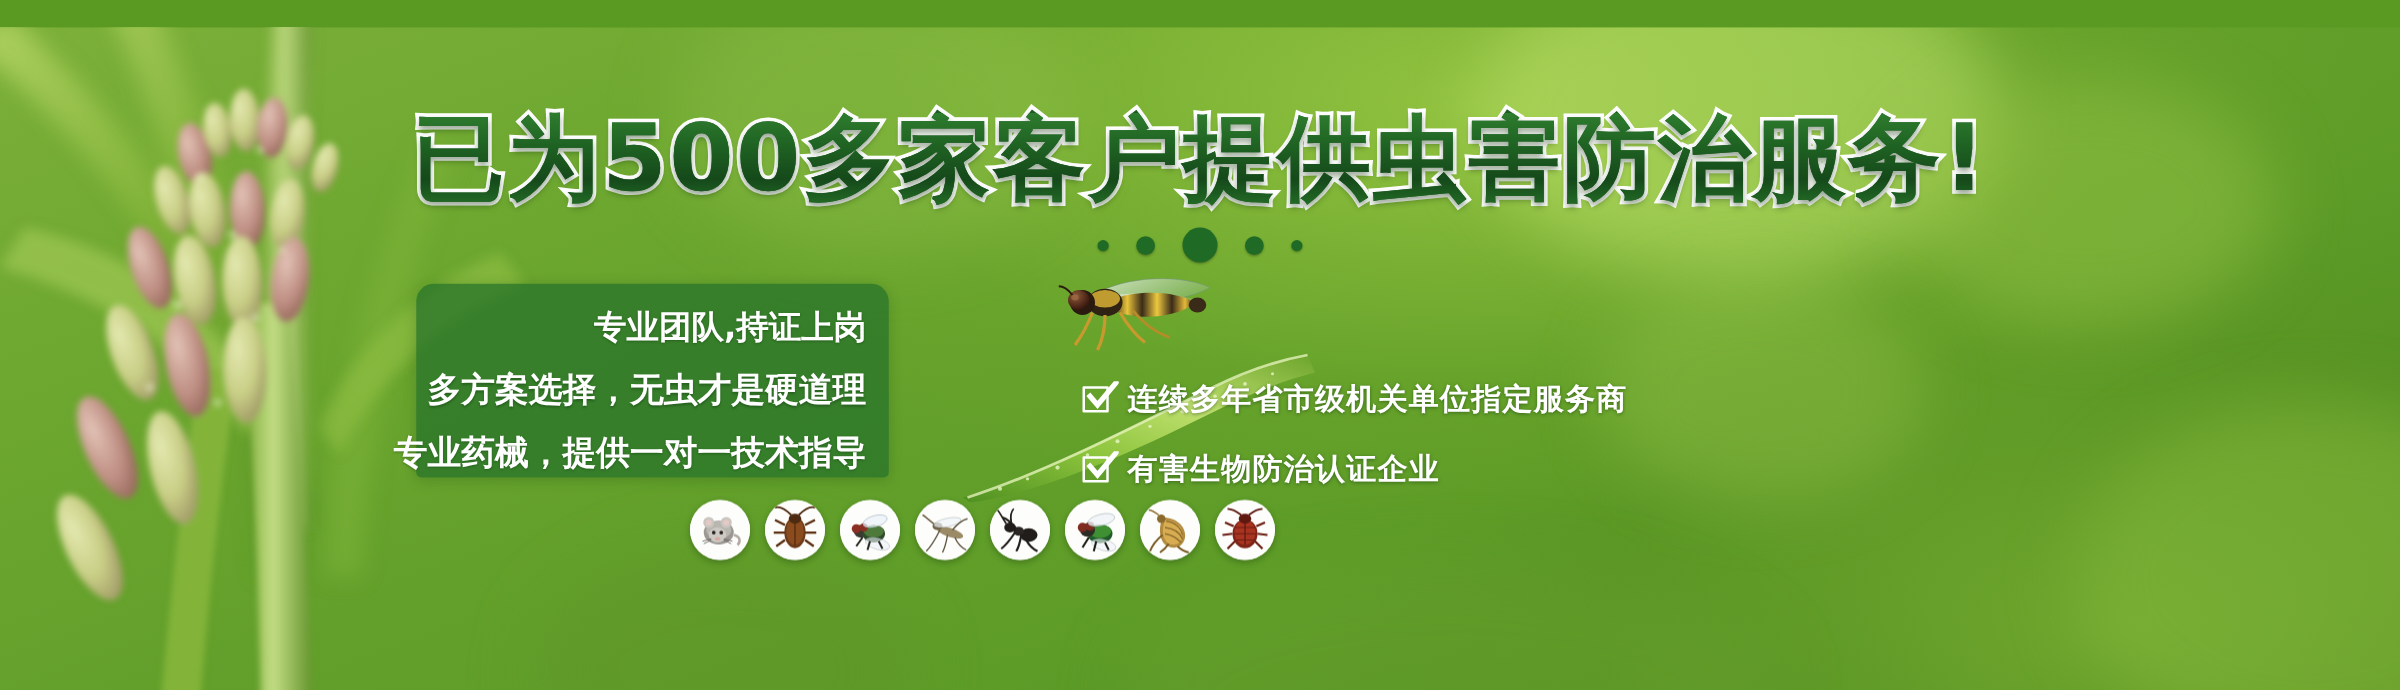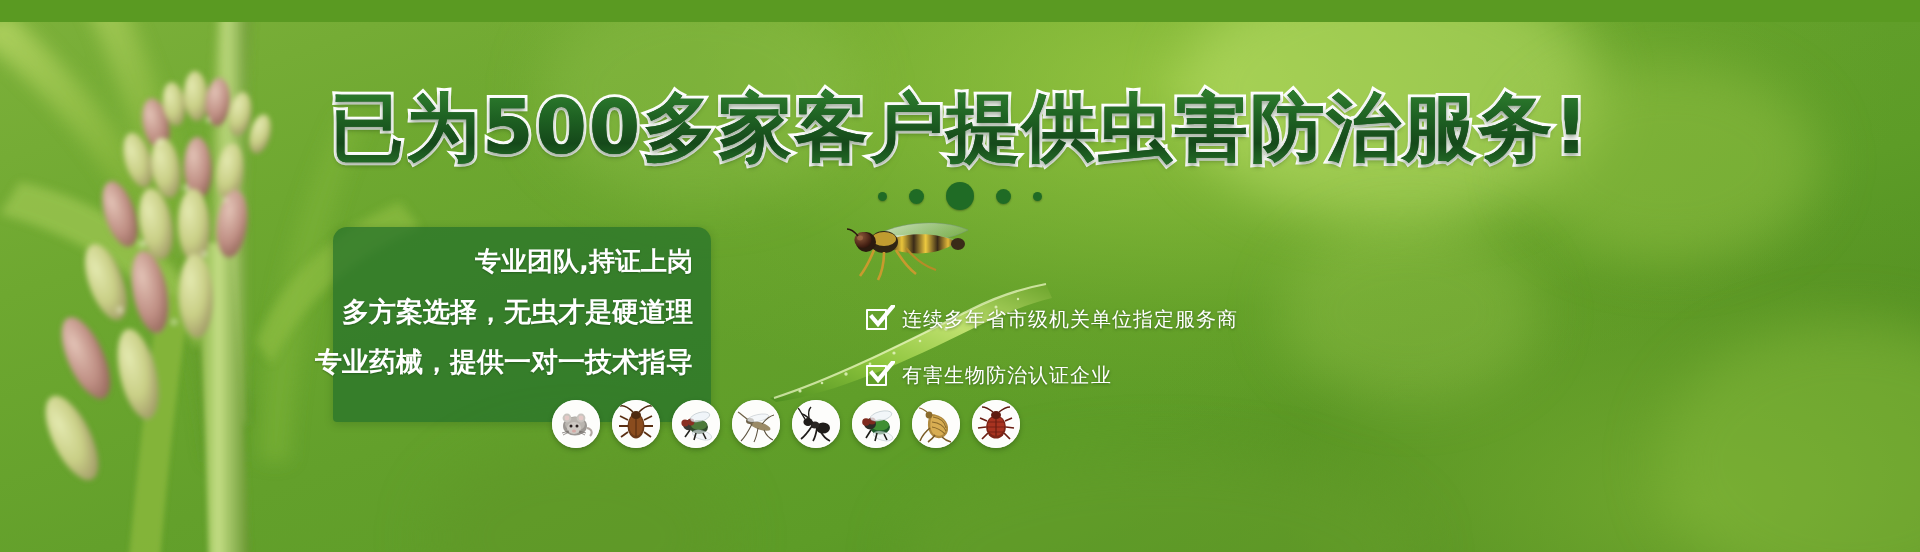--- a/index.html
+++ b/index.html
@@ -55,21 +55,21 @@
   }
   #dots i { display:block; border-radius:50%; background:#1f6b25; box-shadow:0 1px 2px rgba(0,0,0,.3); }
   #dots i.d1 { width:9px;  height:9px; }
   #dots i.d2 { width:15px; height:15px; }
   #dots i.d3 { width:28px; height:28px; }
   #dots i.d4 { width:15px; height:15px; }
   #dots i.d5 { width:9px;  height:9px; }
 
   
   #panel {
-    position:absolute; left:333px; top:205px; width:378px; height:195px;
+    position:absolute; left:333px; top:205px; width:378px; height:155px;
     background:rgba(36,112,42,0.72);
     border-radius:14px 14px 4px 4px;
     box-shadow:0 2px 10px rgba(20,60,15,0.22);
   }
   #panel .line {
     position:absolute; right:18px; color:#fff; font-weight:700;
     white-space:nowrap; text-shadow:0 1px 2px rgba(10,40,10,.35);
   }
   #panel .l1 { top:17px;  font-size:26px; letter-spacing:0px; }
   #panel .l2 { top:67px;  font-size:27px; letter-spacing:0px; }
@@ -81,21 +81,21 @@
   .bullet + .bullet { margin-top:10px; }
   .chk { width:24px; height:24px; flex:0 0 24px; position:relative; margin-right:12px; }
   .chk .box {
     position:absolute; left:0; top:2px; width:21px; height:21px;
     border:2px solid #ffffff; border-radius:1px;
   }
   .chk .tick {
     position:absolute; left:3px; top:-2px; width:26px; height:24px;
   }
   .bullet .txt {
-    color:#ffffff; font-size:20px; font-weight:400; letter-spacing:1px;
+    color:#ffffff; font-size:24px; font-weight:700; letter-spacing:1px;
     white-space:nowrap; text-shadow:0 1px 3px rgba(15,50,12,.5);
   }
 
   
   #pests {
     position:absolute; left:552px; top:378px;
     display:flex; align-items:center; gap:12px;
   }
   .pest {
     width:48px; height:48px; border-radius:50%;

